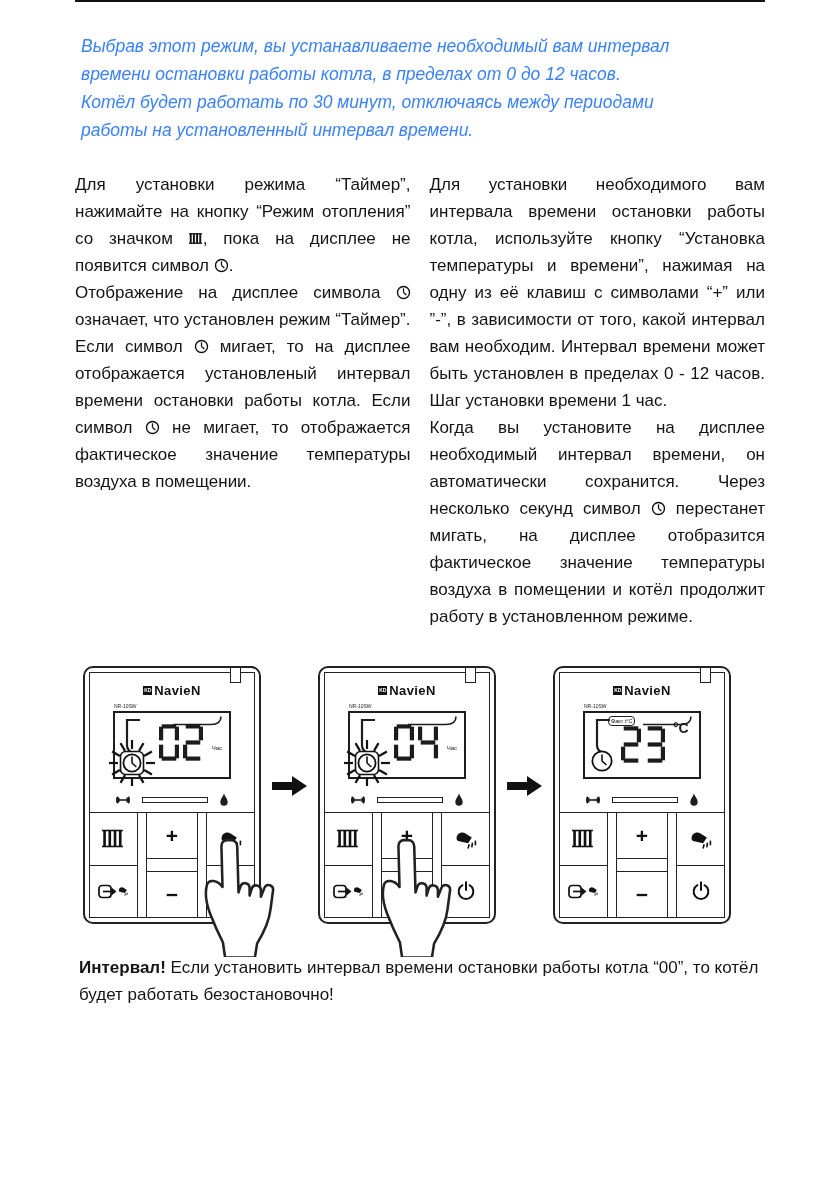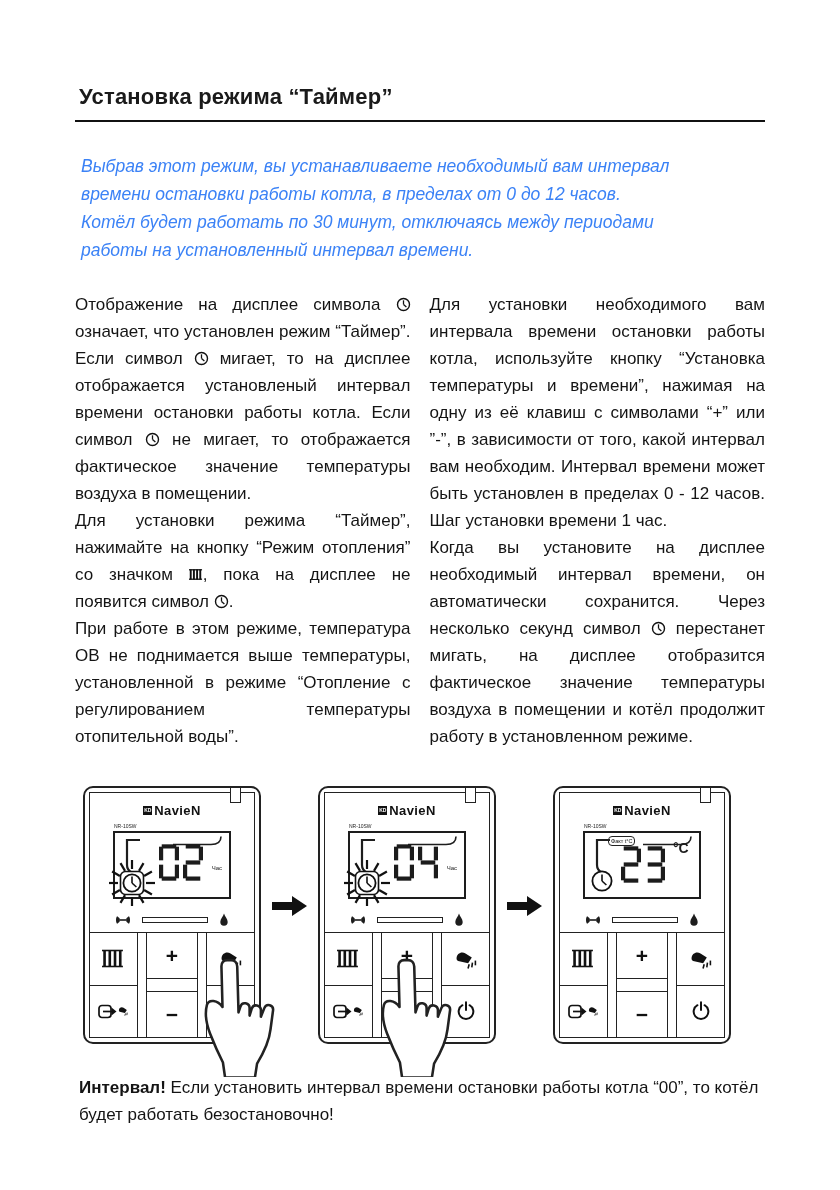--- a/index.html
+++ b/index.html
@@ -67,58 +67,56 @@
   .hand.pos-plus{left:51px;top:172px;}
 
   .warning{margin:30px 0 0 4px;font-size:17px;line-height:27px;color:#141414;}
   .warning b{font-weight:bold;}
 </style>
 </head>
 <body>
 
 <div class="page">
 
-  <h1 class="title">Установка режима “Таймер”</h1>
   <hr class="title-rule">
 
   <p class="intro">Выбрав этот режим, вы устанавливаете необходимый вам интервал
 времени остановки работы котла, в пределах от 0 до 12 часов.
 Котёл будет работать по 30 минут, отключаясь между периодами
 работы на установленный интервал времени.</p>
 
   <div class="columns">
     <div class="col">
-      <p>Отображение на дисплее символа <svg class="inline-icon" width="15" height="15" viewBox="0 0 14 14">
-            <circle cx="7" cy="7" r="5.6" fill="none" stroke="#111" stroke-width="1.3"></circle>
-            <line x1="7" y1="7" x2="7" y2="3.1" stroke="#111" stroke-width="1.2"></line>
-            <line x1="7" y1="7" x2="9.7" y2="9.4" stroke="#111" stroke-width="1.2"></line>
-          </svg> означает, что установлен режим “Таймер”. Если символ <svg class="inline-icon" width="15" height="15" viewBox="0 0 14 14">
-            <circle cx="7" cy="7" r="5.6" fill="none" stroke="#111" stroke-width="1.3"></circle>
-            <line x1="7" y1="7" x2="7" y2="3.1" stroke="#111" stroke-width="1.2"></line>
-            <line x1="7" y1="7" x2="9.7" y2="9.4" stroke="#111" stroke-width="1.2"></line>
-          </svg> мигает, то на дисплее отображается установленый интервал времени остановки работы котла. Если символ <svg class="inline-icon" width="15" height="15" viewBox="0 0 14 14">
-            <circle cx="7" cy="7" r="5.6" fill="none" stroke="#111" stroke-width="1.3"></circle>
-            <line x1="7" y1="7" x2="7" y2="3.1" stroke="#111" stroke-width="1.2"></line>
-            <line x1="7" y1="7" x2="9.7" y2="9.4" stroke="#111" stroke-width="1.2"></line>
-          </svg> не мигает, то отображается фактическое значение температуры воздуха в помещении.</p>
       <p>Для установки режима “Таймер”, нажимайте на кнопку “Режим отопления” со значком <svg class="inline-icon rad" width="14" height="13" viewBox="0 0 22 18">
             <g fill="#111">
               <rect x="1.2" y="1" width="3" height="16"></rect>
               <rect x="6.2" y="1" width="3" height="16"></rect>
               <rect x="11.2" y="1" width="3" height="16"></rect>
               <rect x="16.2" y="1" width="3" height="16"></rect>
               <rect x="0" y="0.6" width="20.5" height="2"></rect>
               <rect x="0" y="15.4" width="20.5" height="2"></rect>
             </g>
           </svg>, пока на дисплее не появится символ <svg class="inline-icon" width="15" height="15" viewBox="0 0 14 14">
             <circle cx="7" cy="7" r="5.6" fill="none" stroke="#111" stroke-width="1.3"></circle>
             <line x1="7" y1="7" x2="7" y2="3.1" stroke="#111" stroke-width="1.2"></line>
             <line x1="7" y1="7" x2="9.7" y2="9.4" stroke="#111" stroke-width="1.2"></line>
           </svg>.</p>
-      <p>При работе в этом режиме, температура ОВ не поднимается выше температуры, установленной в режиме “Отопление с регулированием температуры отопительной воды”.</p>
+      <p>Отображение на дисплее символа <svg class="inline-icon" width="15" height="15" viewBox="0 0 14 14">
+            <circle cx="7" cy="7" r="5.6" fill="none" stroke="#111" stroke-width="1.3"></circle>
+            <line x1="7" y1="7" x2="7" y2="3.1" stroke="#111" stroke-width="1.2"></line>
+            <line x1="7" y1="7" x2="9.7" y2="9.4" stroke="#111" stroke-width="1.2"></line>
+          </svg> означает, что установлен режим “Таймер”. Если символ <svg class="inline-icon" width="15" height="15" viewBox="0 0 14 14">
+            <circle cx="7" cy="7" r="5.6" fill="none" stroke="#111" stroke-width="1.3"></circle>
+            <line x1="7" y1="7" x2="7" y2="3.1" stroke="#111" stroke-width="1.2"></line>
+            <line x1="7" y1="7" x2="9.7" y2="9.4" stroke="#111" stroke-width="1.2"></line>
+          </svg> мигает, то на дисплее отображается установленый интервал времени остановки работы котла. Если символ <svg class="inline-icon" width="15" height="15" viewBox="0 0 14 14">
+            <circle cx="7" cy="7" r="5.6" fill="none" stroke="#111" stroke-width="1.3"></circle>
+            <line x1="7" y1="7" x2="7" y2="3.1" stroke="#111" stroke-width="1.2"></line>
+            <line x1="7" y1="7" x2="9.7" y2="9.4" stroke="#111" stroke-width="1.2"></line>
+          </svg> не мигает, то отображается фактическое значение температуры воздуха в помещении.</p>
     </div>
     <div class="col">
       <p>Для установки необходимого вам интервала времени остановки работы котла, используйте кнопку “Установка температуры и времени”, нажимая на одну из её клавиш с символами “+” или ”-”, в зависимости от того, какой интервал вам необходим. Интервал времени может быть установлен в пределах 0 - 12 часов. Шаг установки времени 1 час.</p>
       <p>Когда вы установите на дисплее необходимый интервал времени, он автоматически сохранится. Через несколько секунд символ <svg class="inline-icon" width="15" height="15" viewBox="0 0 14 14">
             <circle cx="7" cy="7" r="5.6" fill="none" stroke="#111" stroke-width="1.3"></circle>
             <line x1="7" y1="7" x2="7" y2="3.1" stroke="#111" stroke-width="1.2"></line>
             <line x1="7" y1="7" x2="9.7" y2="9.4" stroke="#111" stroke-width="1.2"></line>
           </svg> перестанет мигать, на дисплее отобразится фактическое значение температуры воздуха в помещении и котёл продолжит работу в установленном режиме.</p>
     </div>
   </div>

